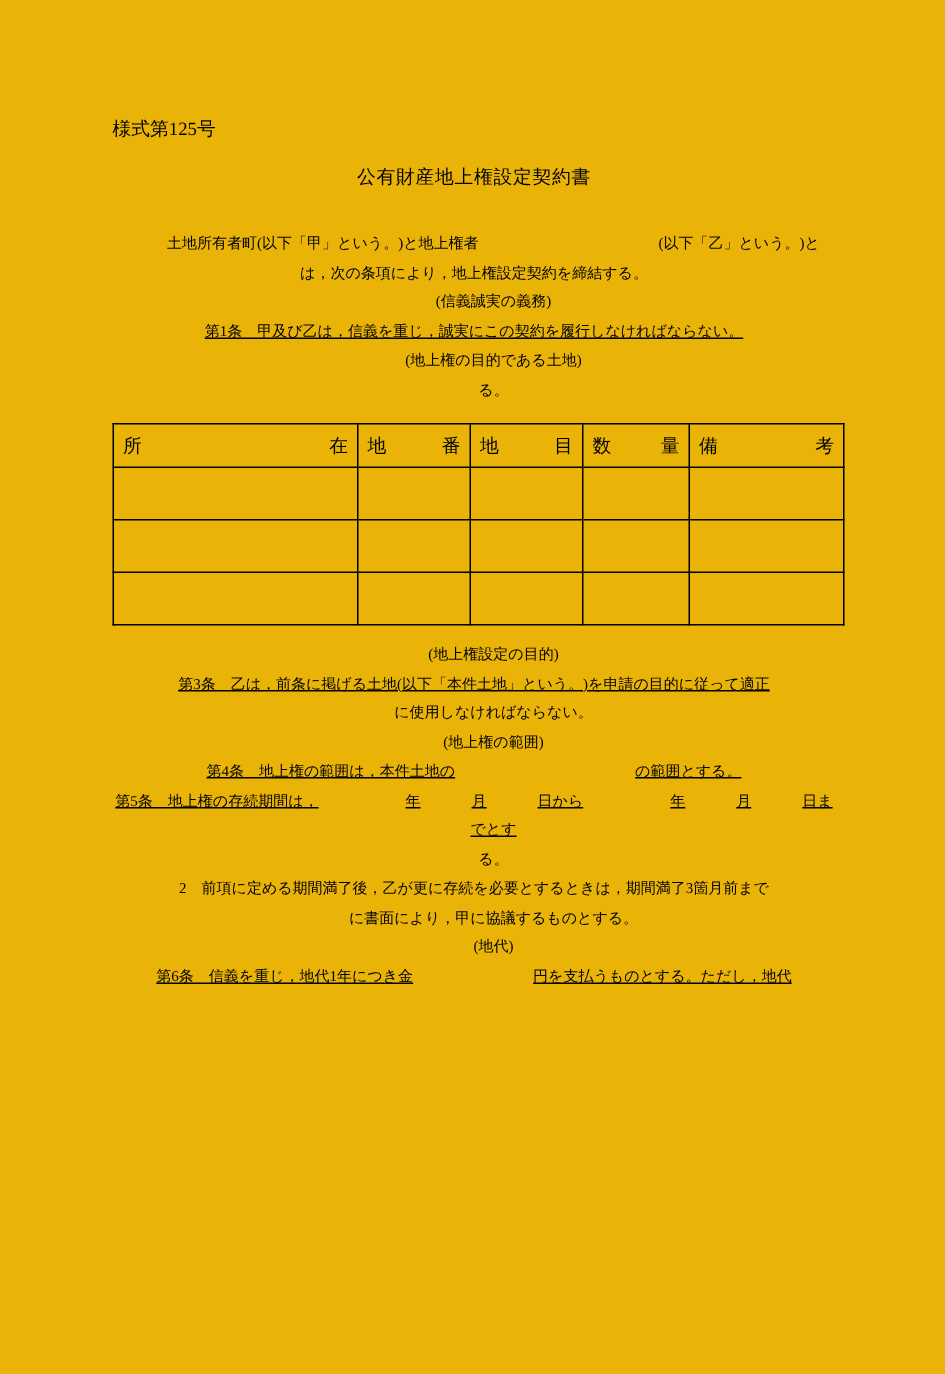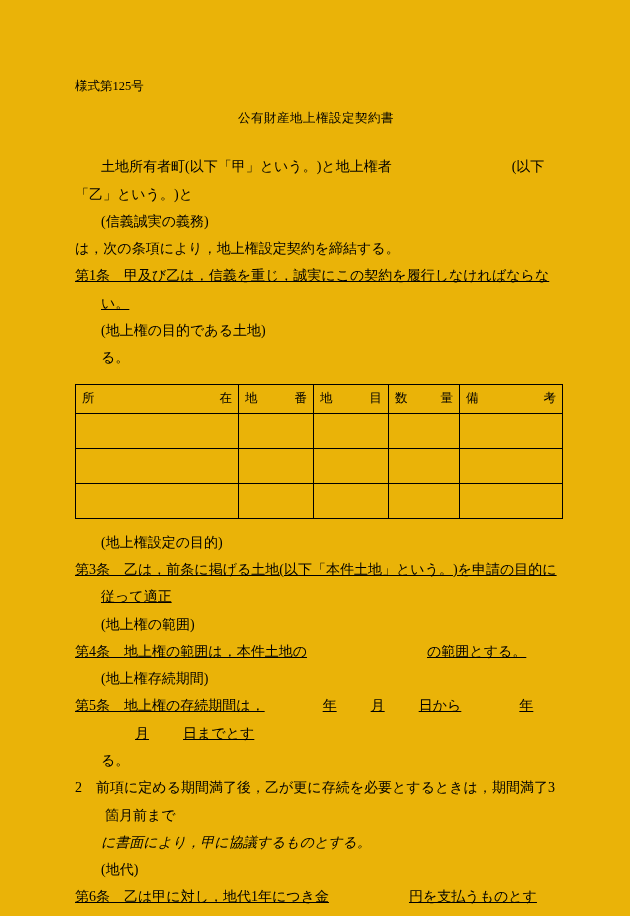--- a/index.html
+++ b/index.html
@@ -30,24 +30,24 @@
     margin: 0 0 16px 0;
   }
   .doc-title {
     font-size: 12.5px;
     text-align: center;
     margin: 0 0 26px 0;
     letter-spacing: 0.5px;
     font-family: Liberation Serif, serif;
   }
   .para {
-    font-size: 14px;
+    font-size: 10px;
     line-height: 1.95;
     margin: 0;
-    text-align: left;
+    text-align: center;
   }
   .indent1 {
     
     text-indent: 26px;
   }
   .hang {
     
     padding-left: 26px;
     text-indent: -26px;
     text-decoration: underline;
@@ -100,23 +100,23 @@
 <div class="page">
   <div class="content">
 
     <div class="form-no">様式第125号</div>
 
     <div class="doc-title">公有財産地上権設定契約書</div>
 
     <p class="para indent1">
       <span>土地所有者町(以下「甲」という。)と地上権者</span><span class="blank-xl"></span><span>(以下「乙」という。)と</span>
     </p>
+    <p class="para">は，次の条項により，地上権設定契約を締結する。</p>
+
     <p class="para sub-indent">(信義誠実の義務)</p>
-
-    <p class="para">は，次の条項により，地上権設定契約を締結する。</p>
     <p class="para hang">第1条　甲及び乙は，信義を重じ，誠実にこの契約を履行しなければならない。</p>
 
     <p class="para sub-indent">(地上権の目的である土地)</p>
     <p class="para" style="padding-left:26px;">る。</p>
 
     <table class="land">
       <thead>
         <tr>
           <th class="col-a">
             <div class="th-inner">
@@ -170,34 +170,34 @@
           <td></td>
           <td></td>
           <td></td>
           <td></td>
         </tr>
       </tbody>
     </table>
 
     <p class="para sub-indent">(地上権設定の目的)</p>
     <p class="para hang">第3条　乙は，前条に掲げる土地(以下「本件土地」という。)を申請の目的に従って適正</p>
+    <p class="para" style="padding-left:26px;">に使用しなければならない。</p>
 
     <p class="para sub-indent">(地上権の範囲)</p>
     <p class="para hang">
       <span>第4条　地上権の範囲は，本件土地の</span><span class="blank-xl"></span><span>の範囲とする。</span>
     </p>
 
-    <p class="para sub-indent">(地上権存続期間)</p>
     <p class="para hang">
       <span>第5条　地上権の存続期間は，</span><span class="blank-s"></span><span>年</span><span class="sp-wide"></span><span>月</span><span class="sp-wide"></span><span>日から</span><span class="blank-s"></span><span>年</span><span class="sp-wide"></span><span>月</span><span class="sp-wide"></span><span>日までとす</span>
     </p>
     <p class="para" style="padding-left:26px;">る。</p>
 
     <p class="para hang-deep">2　前項に定める期間満了後，乙が更に存続を必要とするときは，期間満了3箇月前まで</p>
-    <p class="para" style="padding-left:26px;font-style:italic;">に書面により，甲に協議するものとする。</p>
+    <p class="para" style="padding-left:26px;">に書面により，甲に協議するものとする。</p>
 
     <p class="para sub-indent">(地代)</p>
     <p class="para hang">
-      <span>第6条　乙は甲に対し，地代1年につき金</span><span class="blank-m"></span><span>円を支払うものとする。ただし，地代</span>
+      <span>第6条　信義を重じ，地代1年につき金</span><span class="blank-m"></span><span>円を支払うものとする。ただし，地代</span>
     </p>
 
   </div>
 </div>
 
 </body></html>

